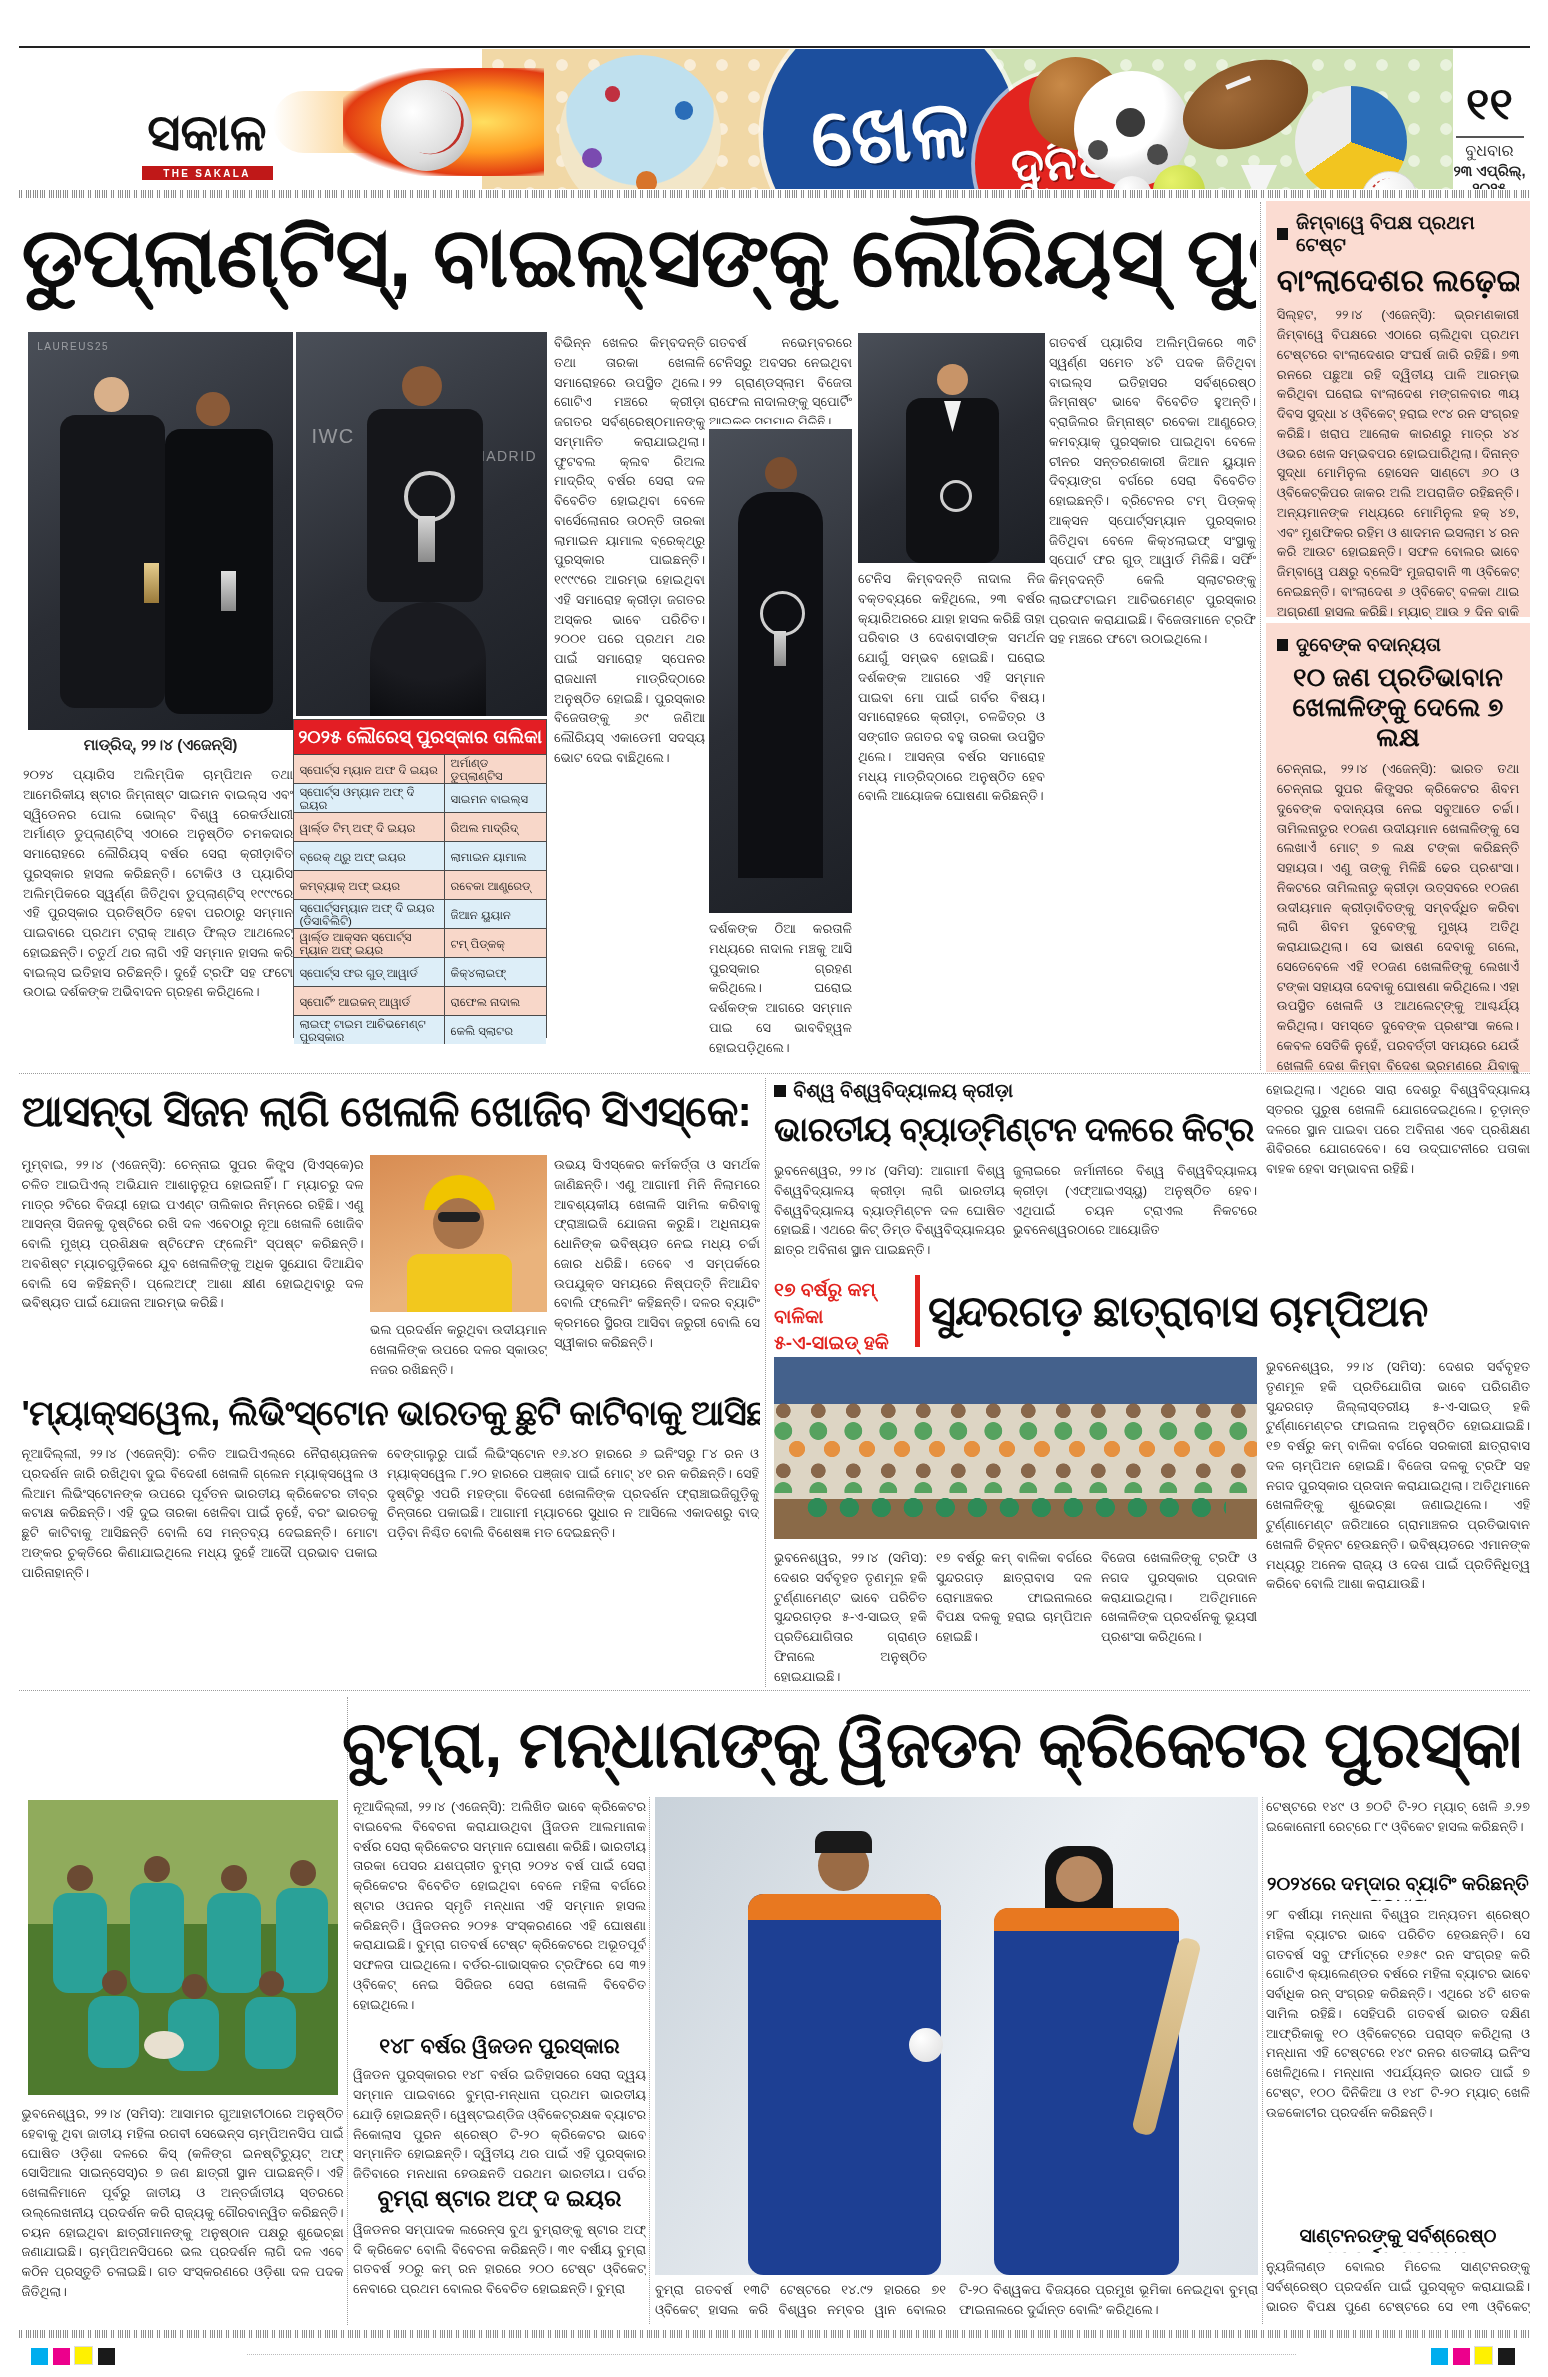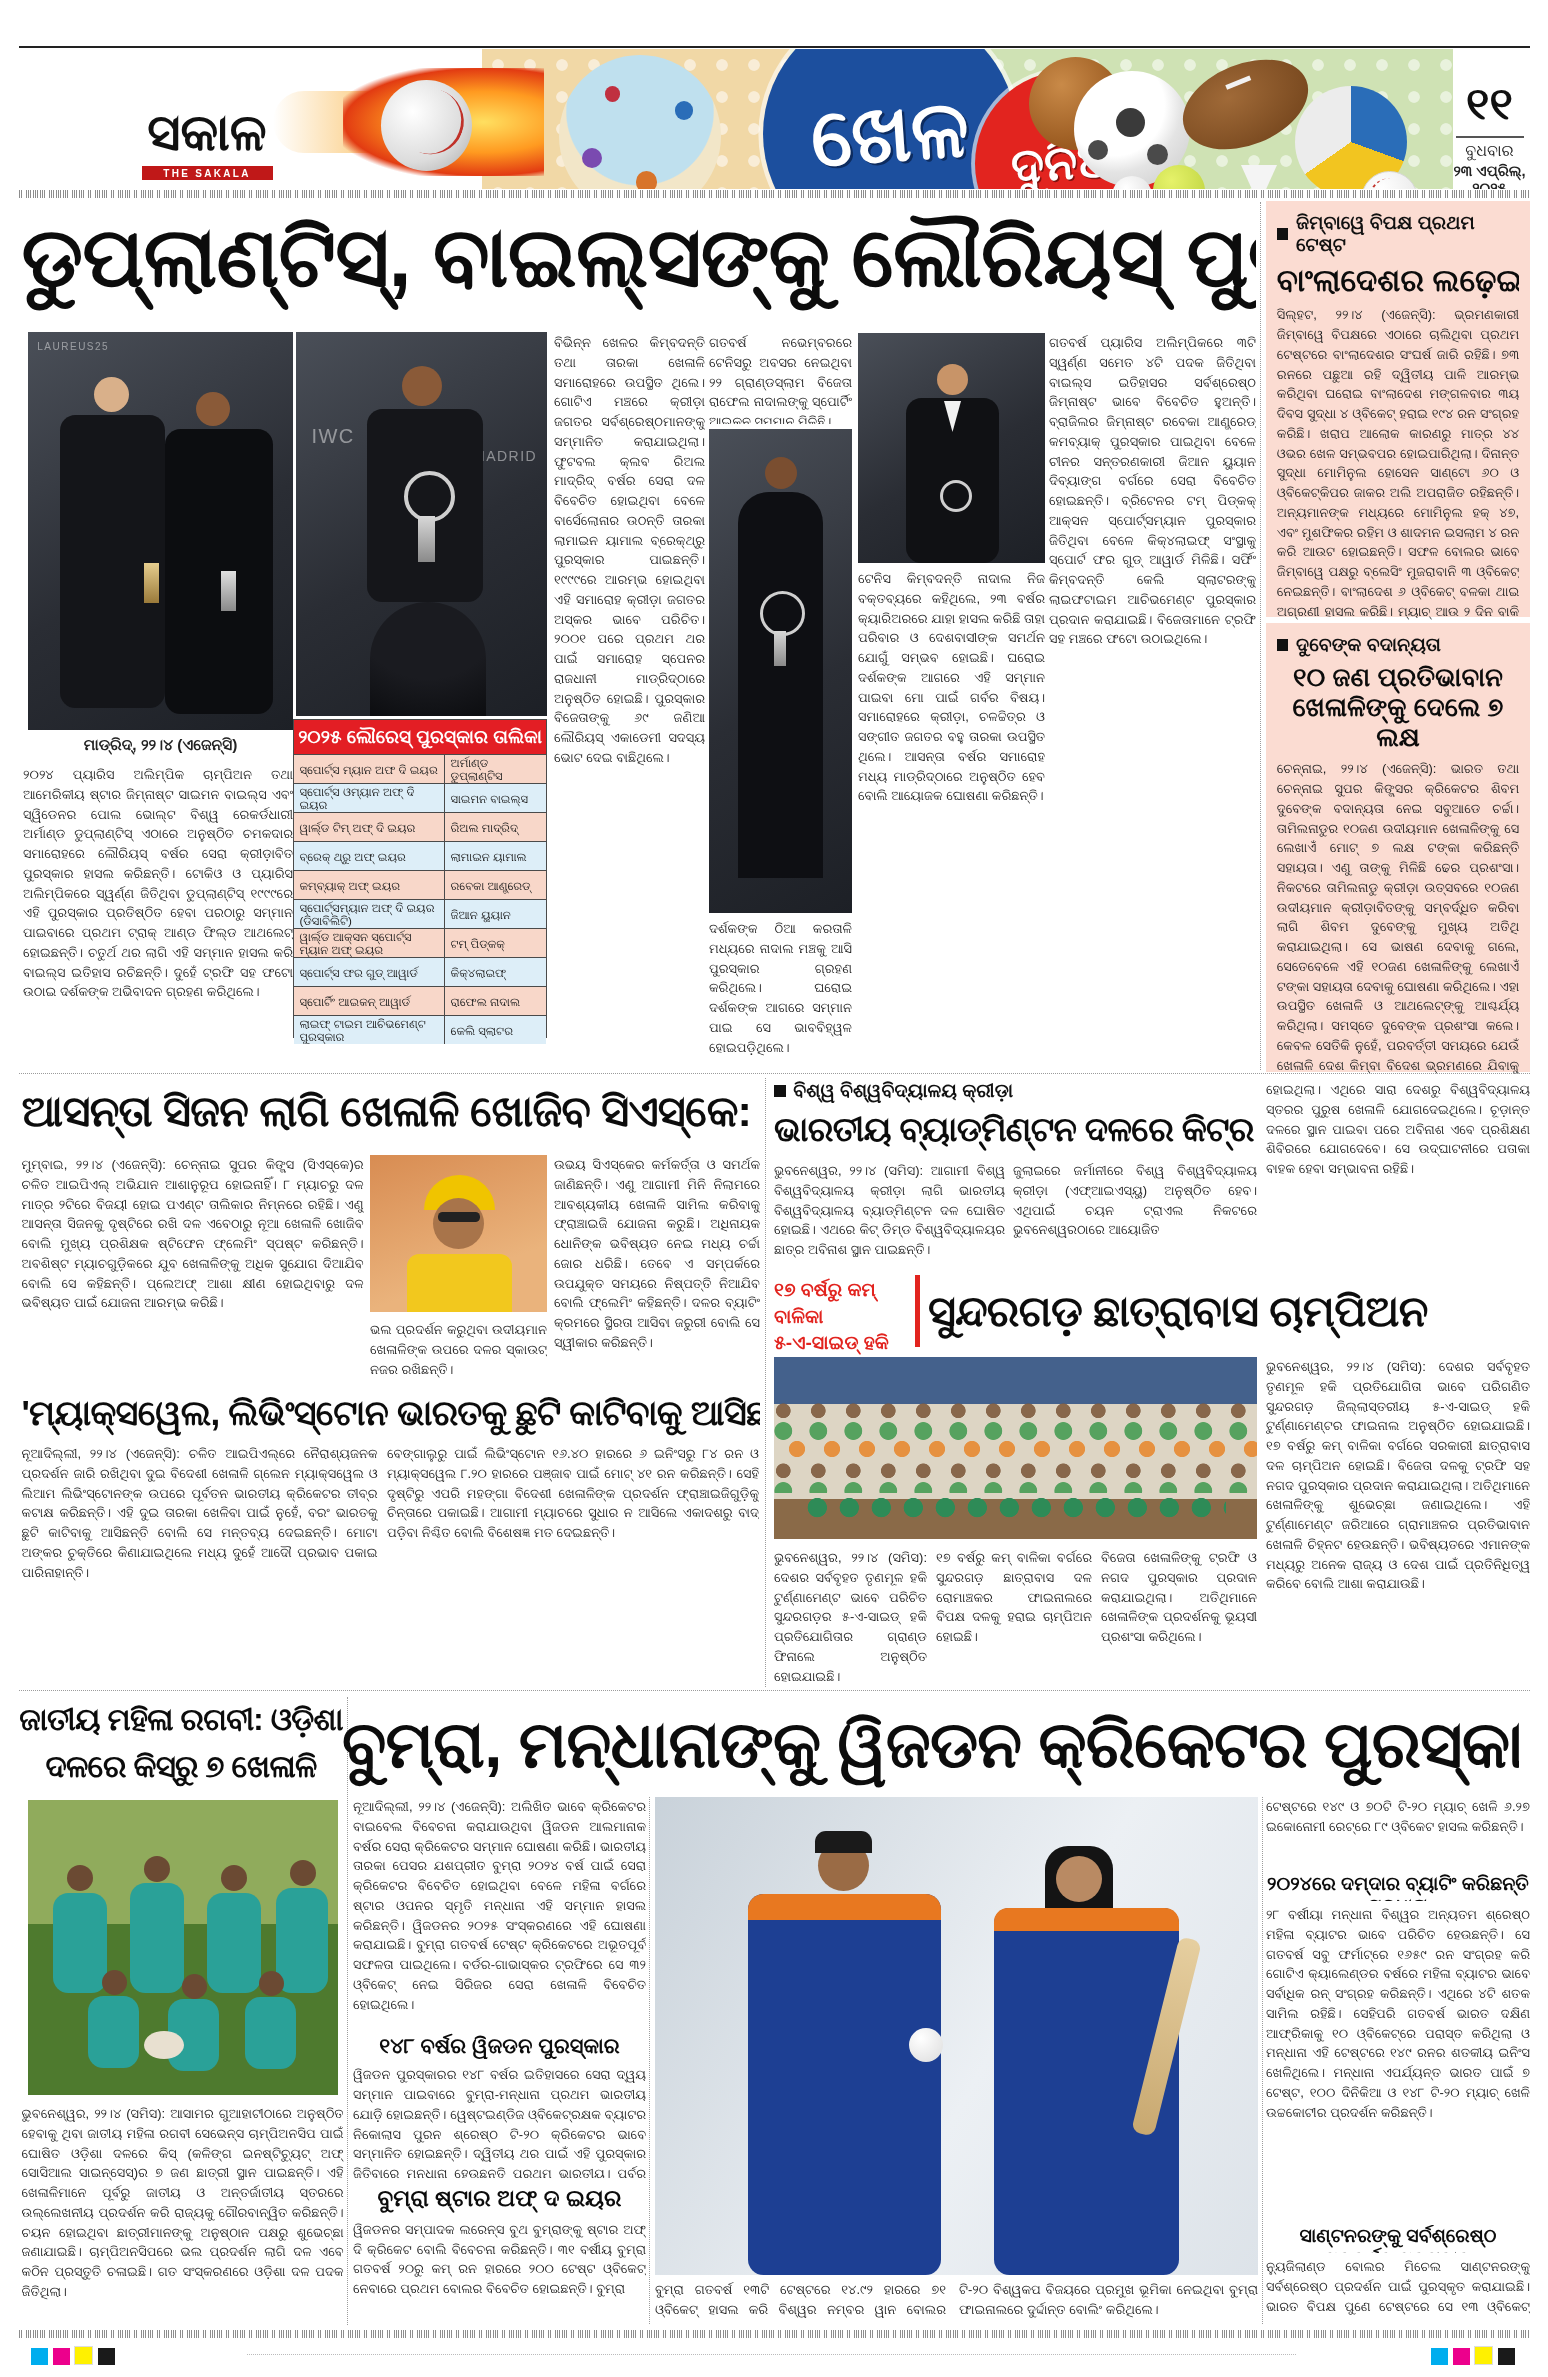--- a/index.html
+++ b/index.html
@@ -253,24 +253,20 @@
     <div class="abs" style="left:0;top:43px;width:483px;height:93px;background-image:radial-gradient(circle at 9.3px 10.8px,#7a5436 7px,transparent 7.7px),radial-gradient(circle at 9.3px 31px,#3f9a4e 8.5px,transparent 9.3px),radial-gradient(circle at 23px 49px,#e8862a 7.7px,transparent 8.5px);background-size:35px 60px;opacity:.85;"></div>
     <div class="abs" style="left:31px;top:139px;width:421px;height:23px;background-image:radial-gradient(circle at 12.3px 11.6px,#2e8b57 9.3px,transparent 10px);background-size:32px 23px;"></div>
   </div>
   <div class="abs bodytext" style="left:1266px;top:1357px;width:264px;height:329px;">ଭୁବନେଶ୍ୱର, ୨୨।୪ (ସମିସ): ଦେଶର ସର୍ବବୃହତ ତୃଣମୂଳ ହକି ପ୍ରତିଯୋଗିତା ଭାବେ ପରିଗଣିତ ସୁନ୍ଦରଗଡ଼ ଜିଲ୍ଲାସ୍ତରୀୟ ୫-ଏ-ସାଇଡ୍ ହକି ଟୁର୍ଣ୍ଣାମେଣ୍ଟର ଫାଇନାଲ ଅନୁଷ୍ଠିତ ହୋଇଯାଇଛି। ୧୭ ବର୍ଷରୁ କମ୍ ବାଳିକା ବର୍ଗରେ ସରକାରୀ ଛାତ୍ରାବାସ ଦଳ ଚାମ୍ପିଅନ ହୋଇଛି। ବିଜେତା ଦଳକୁ ଟ୍ରଫି ସହ ନଗଦ ପୁରସ୍କାର ପ୍ରଦାନ କରାଯାଇଥିଲା। ଅତିଥିମାନେ ଖେଳାଳିଙ୍କୁ ଶୁଭେଚ୍ଛା ଜଣାଇଥିଲେ। ଏହି ଟୁର୍ଣ୍ଣାମେଣ୍ଟ ଜରିଆରେ ଗ୍ରାମାଞ୍ଚଳର ପ୍ରତିଭାବାନ ଖେଳାଳି ଚିହ୍ନଟ ହେଉଛନ୍ତି। ଭବିଷ୍ୟତରେ ଏମାନଙ୍କ ମଧ୍ୟରୁ ଅନେକ ରାଜ୍ୟ ଓ ଦେଶ ପାଇଁ ପ୍ରତିନିଧିତ୍ୱ କରିବେ ବୋଲି ଆଶା କରାଯାଉଛି।</div>
   <div class="abs bodytext" style="left:774px;top:1548px;width:153px;height:137px;">ଭୁବନେଶ୍ୱର, ୨୨।୪ (ସମିସ): ଦେଶର ସର୍ବବୃହତ ତୃଣମୂଳ ହକି ଟୁର୍ଣ୍ଣାମେଣ୍ଟ ଭାବେ ପରିଚିତ ସୁନ୍ଦରଗଡ଼ର ୫-ଏ-ସାଇଡ୍ ହକି ପ୍ରତିଯୋଗିତାର ଗ୍ରାଣ୍ଡ ଫିନାଲେ ଅନୁଷ୍ଠିତ ହୋଇଯାଇଛି।</div>
   <div class="abs bodytext" style="left:936px;top:1548px;width:156px;height:137px;">୧୭ ବର୍ଷରୁ କମ୍ ବାଳିକା ବର୍ଗରେ ସୁନ୍ଦରଗଡ଼ ଛାତ୍ରାବାସ ଦଳ ରୋମାଞ୍ଚକର ଫାଇନାଲରେ ବିପକ୍ଷ ଦଳକୁ ହରାଇ ଚାମ୍ପିଅନ ହୋଇଛି।</div>
   <div class="abs bodytext" style="left:1101px;top:1548px;width:156px;height:137px;">ବିଜେତା ଖେଳାଳିଙ୍କୁ ଟ୍ରଫି ଓ ନଗଦ ପୁରସ୍କାର ପ୍ରଦାନ କରାଯାଇଥିଲା। ଅତିଥିମାନେ ଖେଳାଳିଙ୍କ ପ୍ରଦର୍ଶନକୁ ଭୂୟସୀ ପ୍ରଶଂସା କରିଥିଲେ।</div>
 
   <div class="abs hsep" style="left:18.5px;top:1690px;width:1511px;"></div>
 
-  <div class="abs hl center" style="left:18.5px;top:1697px;width:325px;font-size:31px;line-height:1.5;">
-    <div class="nowrap">ଜାତୀୟ ମହିଳା ରଗବୀ: ଓଡ଼ିଶା</div>
-    <div class="nowrap">ଦଳରେ କିସ୍‌ରୁ ୭ ଖେଳାଳି</div>
-  </div>
   <div class="photo" style="left:28px;top:1800px;width:310px;height:295px;background:linear-gradient(#90ab5c 0 42%,#4e7a2e 42%);">
     <div class="fig-head" style="left:39px;top:65px;width:26px;height:26px;background:#6b4a33;"></div>
     <div class="fig-body" style="left:25px;top:93px;width:54px;height:100px;background:#2aa198;"></div>
     <div class="fig-head" style="left:116px;top:56px;width:26px;height:26px;background:#6b4a33;"></div>
     <div class="fig-body" style="left:102px;top:83px;width:54px;height:110px;background:#2aa198;"></div>
     <div class="fig-head" style="left:193px;top:65px;width:26px;height:26px;background:#6b4a33;"></div>
     <div class="fig-body" style="left:179px;top:93px;width:54px;height:100px;background:#2aa198;"></div>
     <div class="fig-head" style="left:262px;top:60px;width:26px;height:26px;background:#6b4a33;"></div>
     <div class="fig-body" style="left:248px;top:88px;width:52px;height:105px;background:#2aa198;"></div>
     <div class="fig-head" style="left:74px;top:170px;width:25px;height:25px;background:#6b4a33;"></div>

